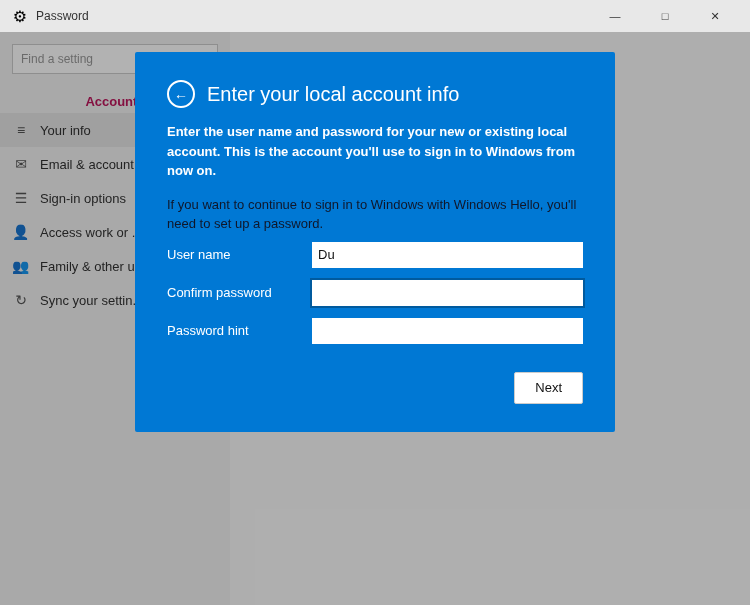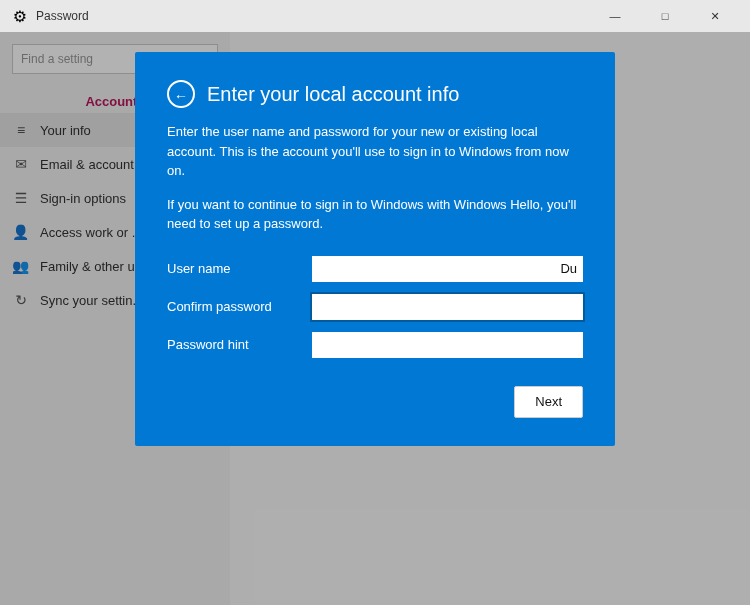--- a/index.html
+++ b/index.html
@@ -178,26 +178,27 @@
     .dialog-title {
       font-size: 20px;
       font-weight: 400;
       color: white;
     }
     .dialog-desc {
       font-size: 13px;
       color: white;
       line-height: 1.5;
       margin-bottom: 14px;
+      font-weight: bold;
     }
     .dialog-warning {
       font-size: 13px;
-      color: #ffffff;
+      color: #0f172a;
       line-height: 1.5;
-      margin-bottom: 22px;
+      margin-bottom: 8px;
     }
     .form-row {
       display: flex;
       align-items: center;
       margin-bottom: 12px;
     }
     .form-label {
       width: 145px;
       font-size: 13px;
       color: white;
@@ -205,21 +206,20 @@
     }
     .form-input {
       flex: 1;
       height: 26px;
       border: none;
       background: white;
       padding: 0 6px;
       font-size: 13px;
       color: #111;
       outline: none;
-      text-align: right;
     }
     .form-input.focused {
       outline: 2px solid #005a9e;
     }
     .dialog-footer {
       display: flex;
       justify-content: flex-end;
       gap: 0;
       margin-top: 28px;
     }

